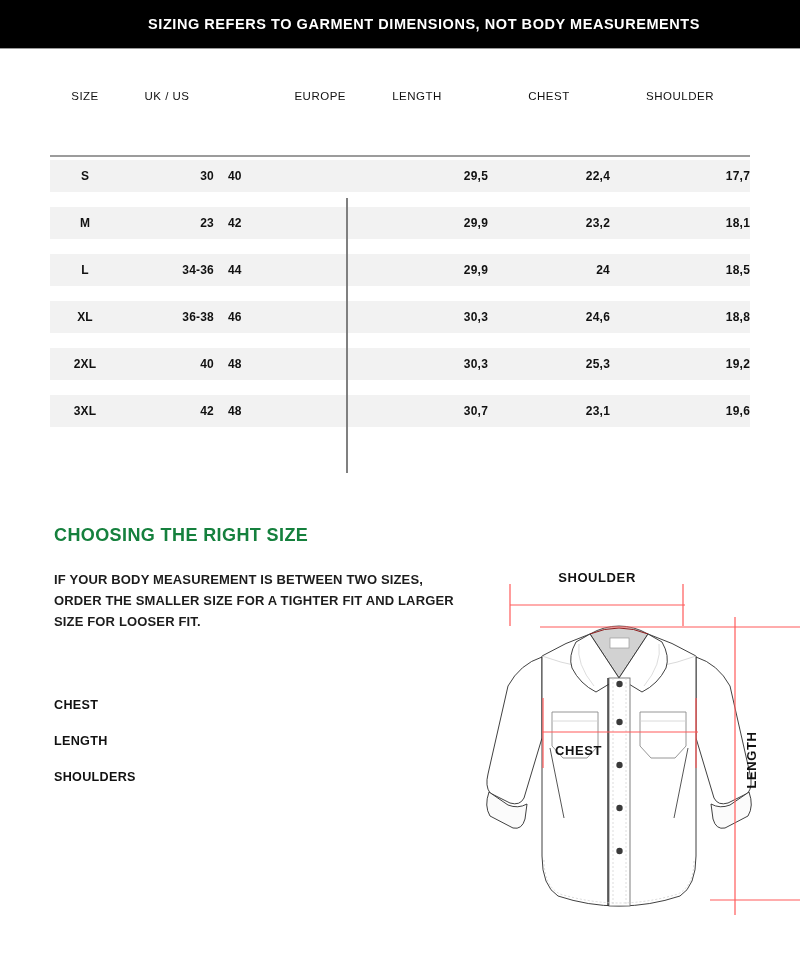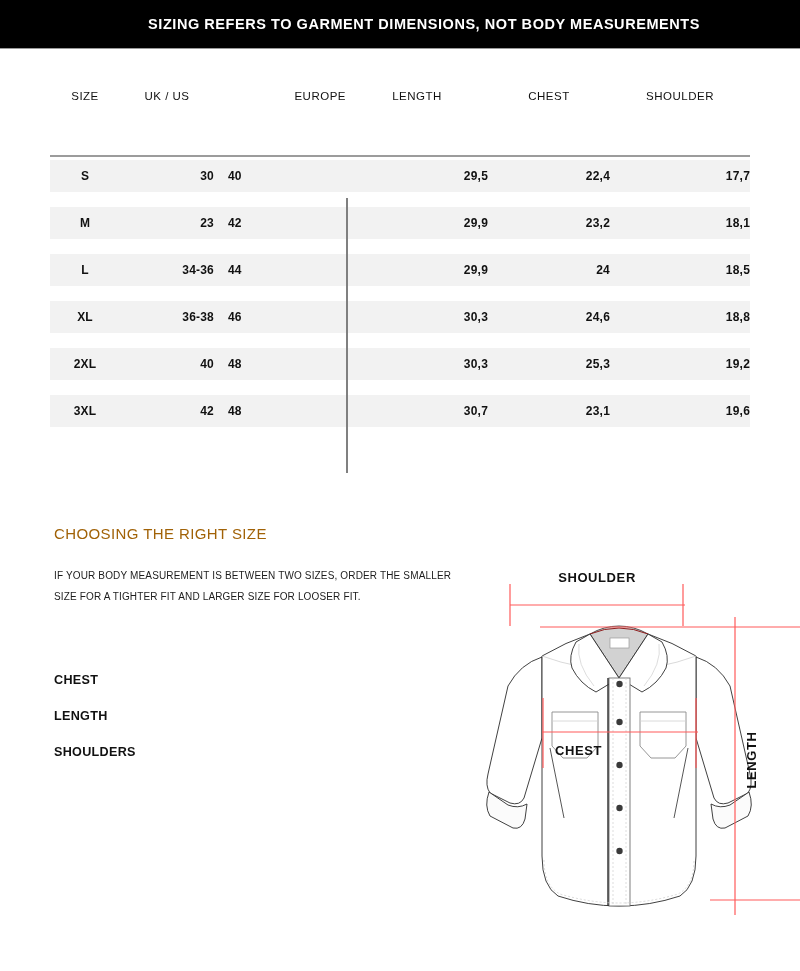--- a/index.html
+++ b/index.html
@@ -102,33 +102,33 @@
     background: #808080;
   }
 
   
   .info {
     position: absolute;
     left: 54px; top: 525px;
     width: 420px;
   }
   .h-big {
-    font-size: 15px;
-    font-weight: normal;
+    font-size: 18px;
+    font-weight: bold;
     letter-spacing: 0.4px;
-    color: #a16207;
+    color: #15803d;
     text-transform: uppercase;
   }
   .para {
-    font-size: 10px;
+    font-size: 13px;
     line-height: 21px;
     color: #1c1c1c;
     letter-spacing: 0.15px;
     text-transform: uppercase;
-    font-weight: normal;
+    font-weight: bold;
   }
   .gap-a  { height: 23px; }
   .gap-b  { height: 44px; }
   .gap-c  { height: 22px; }
   .gap-d  { height: 19px; }
 
   .h-sub {
     font-size: 12.6px;
     font-weight: bold;
     letter-spacing: 0.3px;

